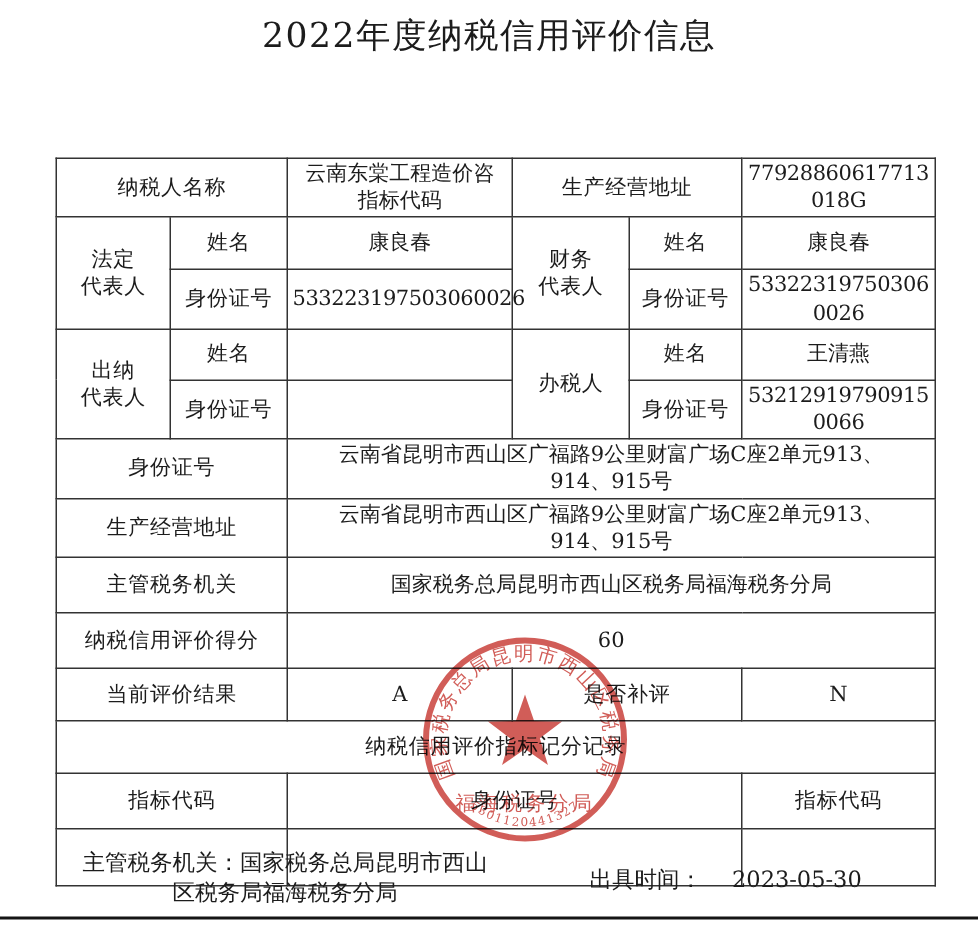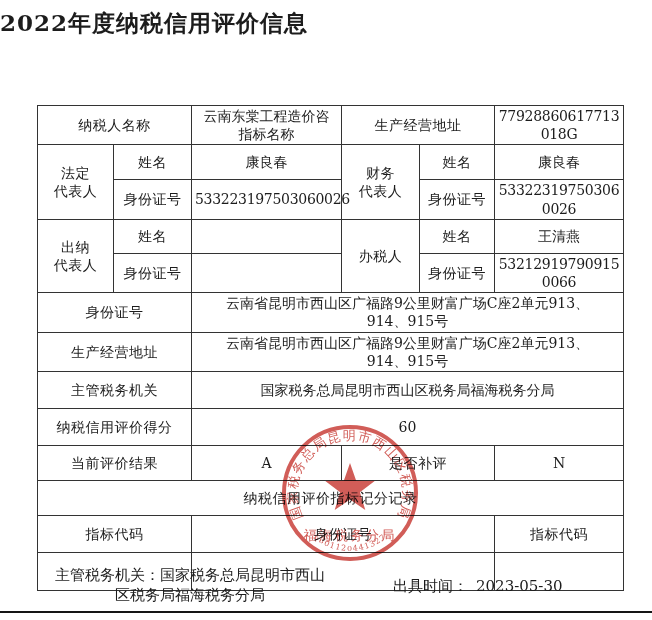--- a/index.html
+++ b/index.html
@@ -7,23 +7,23 @@
   body {
     position:relative;
     background:#ffffff;
     font-family:"DejaVu Serif", serif;
     color:#1c1c1c;
     overflow:hidden;
   }
   .title {
     position:absolute;
     top:8px; left:0; width:652px;
-    text-align:left;
+    text-align:center;
     font-size:23px;
-    font-weight:bold;
+    font-weight:normal;
     letter-spacing:1px;
   }
   table.info {
     position:absolute;
     left:37px; top:66px;
     width:586px;
     border-collapse:collapse;
     table-layout:fixed;
     margin-top:39px;
   }
@@ -44,21 +44,21 @@
     text-align:center;
     font-size:15px;
     line-height:1.3;
     white-space:pre-line;
   }
   .footer-time {
     position:absolute;
     left:393px; top:577px;
     font-size:15px;
   }
-  .footer-time .date { margin-left:8px; }
+  .footer-time .date { margin-left:20px; }
   .bottom-rule {
     position:absolute;
     left:0; top:611px;
     width:652px; height:2px;
     background:#151515;
   }
   .seal {
     position:absolute;
     left:266px; top:409px;
     width:168px; height:168px;
@@ -78,21 +78,21 @@
       <col style="width:78px">
       <col style="width:150px">
     <col style="width:78px">
       <col style="width:75px">
       <col style="width:129px">
   </colgroup>
   <tbody>
     <tr style="height:39px">
       <td colspan="2" class="lbl">纳税人名称</td>
       <td>云南东棠工程造价咨
-指标名称</td>
+指标代码</td>
       <td colspan="2" class="lbl">生产经营地址</td>
       <td class="num">77928860617713
 018G</td>
     </tr>
     <tr style="height:35px">
       <td rowspan="2" class="lbl">法定
 代表人</td>
       <td class="lbl">姓名</td>
       <td>康良春</td>
       <td rowspan="2" class="lbl">财务

